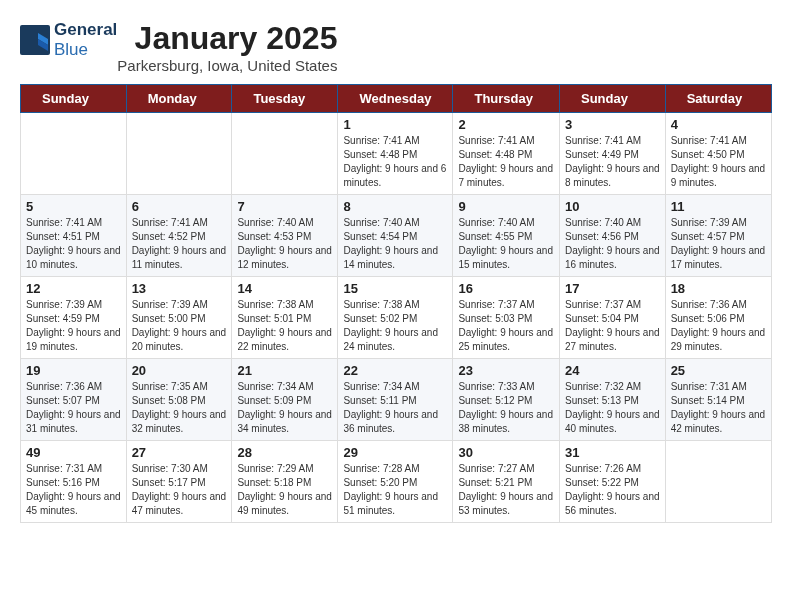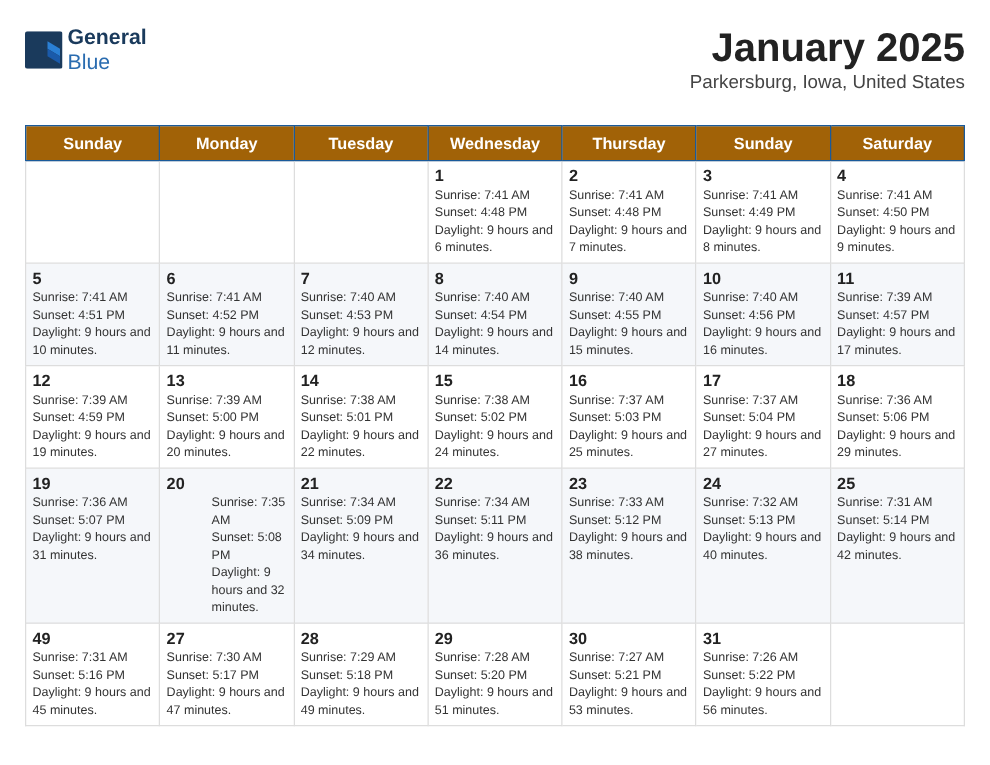--- a/index.html
+++ b/index.html
@@ -8,23 +8,23 @@
       background: #fff;
       width: 792px;
       min-height: 612px;
     }
     .container {
       width: 792px;
       padding: 20px 20px 10px 20px;
     }
     .header-row {
       display: flex;
-      justify-content: space-between;
+      justify-content: flex-start;
       align-items: flex-start;
-      margin-bottom: 26px;
+      margin-bottom: 10px;
     }
     .logo {
       display: flex;
       align-items: center;
     }
     .logo-icon {
       width: 30px;
       height: 30px;
       margin-right: 4px;
     }
@@ -39,26 +39,26 @@
     .location {
       font-size: 15px;
       color: #444;
     }
     .calendar {
       width: 100%;
       border-collapse: collapse;
       border: 1px solid #ccc;
     }
     .calendar th {
-      background: #a16207;
+      background: #7f1d1d;
       color: #fff;
       font-size: 13px;
       font-weight: bold;
-      padding: 6px 8px;
-      text-align: center;
+      padding: 6px 21px;
+      text-align: left;
       border: 1px solid #1a5a9a;
     }
     .calendar td {
       width: 107px;
       vertical-align: top;
       padding: 4px 5px;
       border: 1px solid #ddd;
       font-size: 10.5px;
       color: #222;
       min-height: 85px;
@@ -236,21 +236,21 @@
         </tr>
         <tr>
           <td>
             <div class="day-num">19</div>
             <div class="day-info" style="white-space: pre-line;">Sunrise: 7:36 AM
 Sunset: 5:07 PM
 Daylight: 9 hours and 31 minutes.</div>
           </td>
           <td>
             <div class="day-num">20</div>
-            <div class="day-info" style="white-space: pre-line; margin-left: 36px;">Sunrise: 7:35 AM
+            <div class="day-info" style="white-space: pre-line;">Sunrise: 7:35 AM
 Sunset: 5:08 PM
 Daylight: 9 hours and 32 minutes.</div>
           </td>
           <td>
             <div class="day-num">21</div>
             <div class="day-info" style="white-space: pre-line;">Sunrise: 7:34 AM
 Sunset: 5:09 PM
 Daylight: 9 hours and 34 minutes.</div>
           </td>
           <td>

